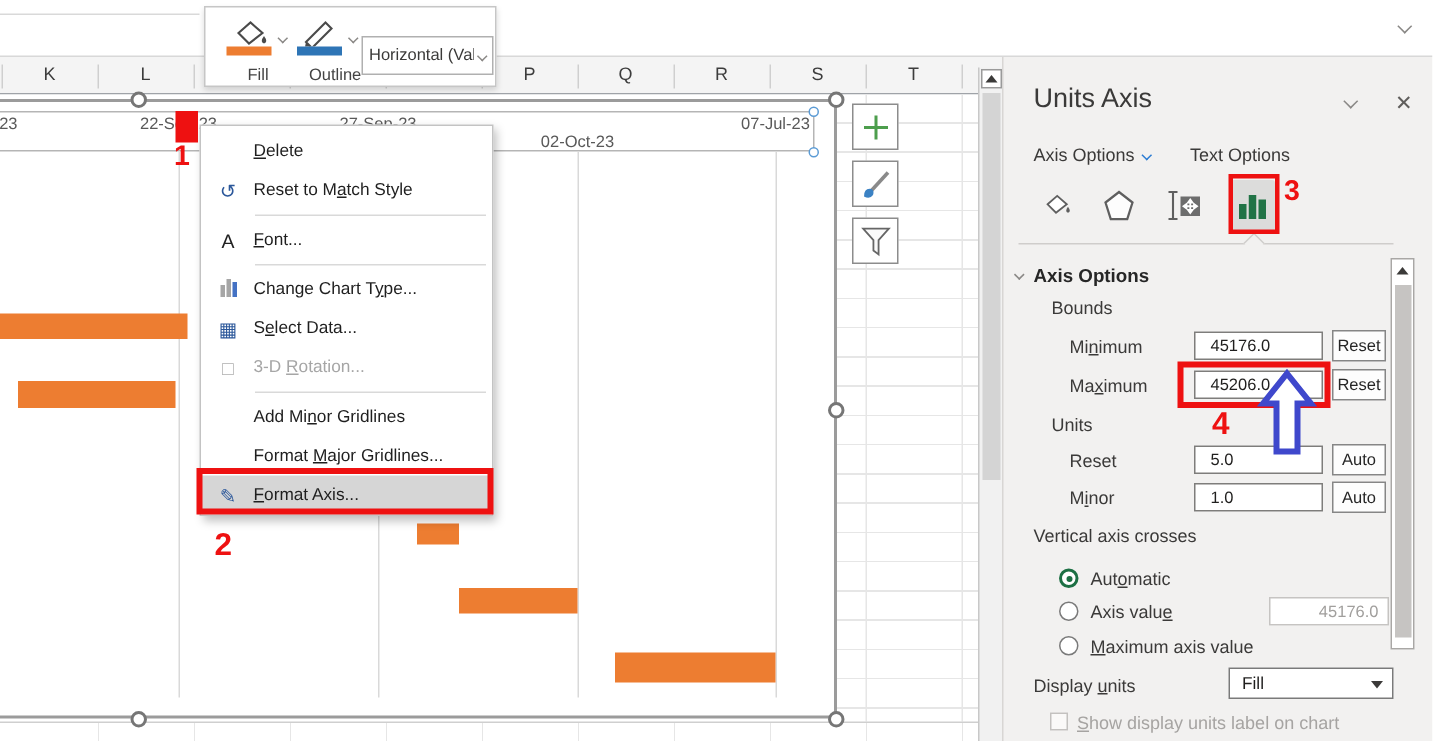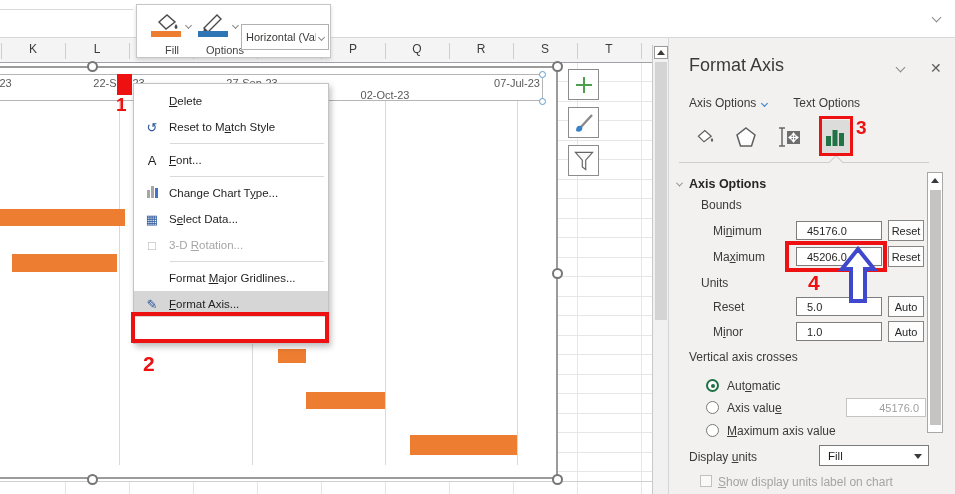--- a/index.html
+++ b/index.html
@@ -224,21 +224,21 @@
   <div class="swatch" style="left:14px;top:26px;background:var(--orange)"></div>
   <span class="chev small" style="position:absolute;left:49px;top:18px"></span>
   <span class="lbl" style="left:16px">Fill</span>
 
   <svg class="abs" style="left:61px;top:7px" width="30" height="19" viewBox="0 0 30 19">
     <path d="M6 16 L19 3 L23 7 L10 20 Z" fill="#fff" stroke="#4a4a4a" stroke-width="1.4"></path>
     <path d="M6 16 L10 20 L5 21 Z" fill="#4a4a4a"></path>
   </svg>
   <div class="swatch" style="left:61px;top:26px;background:#2E75B6"></div>
   <span class="chev small" style="position:absolute;left:96px;top:18px"></span>
-  <span class="lbl" style="left:57px">Options</span>
+  <span class="lbl" style="left:57px">Outline</span>
 
   <div class="combo">
     <span class="txt">Horizontal (Val</span>
     <span class="chev small"></span>
   </div>
 </div>
 
 <div class="ctxmenu" id="ctxmenu">
     <div class="menu-item">
       <span class="mi"></span>
@@ -264,20 +264,24 @@
     </div>
     <div class="menu-item">
       <span class="mi blue">▦</span>
       <span>S<u>e</u>lect Data...</span>
     </div>
     <div class="menu-item disabled">
       <span class="mi graygl">□</span>
       <span>3-D <u>R</u>otation...</span>
     </div>
     <div class="menu-sep"></div>
+    <div class="menu-item">
+      <span class="mi"></span>
+      <span>Add Mi<u>n</u>or Gridlines</span>
+    </div>
     <div class="menu-item">
       <span class="mi"></span>
       <span>Format <u>M</u>ajor Gridlines...</span>
     </div>
     <div class="menu-item hl">
       <span class="mi blue">✎</span>
       <span><u>F</u>ormat Axis...</span>
     </div>
   </div>
 
@@ -287,21 +291,21 @@
 <div class="rednum" style="left:143px;top:352px;font-size:21px">2</div>
 <div class="redbox thin" style="left:819px;top:116px;width:34px;height:40px"></div>
 <div class="rednum" style="left:856px;top:117px">3</div>
 <div class="redbox" style="left:785px;top:241px;width:102px;height:31px"></div>
 <div class="rednum" style="left:808px;top:271px;font-size:21px">4</div>
 <svg class="bluearrow" style="left:838px;top:246px" width="40" height="58" viewBox="0 0 40 58">
   <path d="M20 3 L36 23 H27 V55 H13 V23 H4 Z"></path>
 </svg>
 
 <div class="pane">
-  <div class="pane-title">Format Axis</div>
+  <div class="pane-title">Units Axis</div>
   <span class="chev pane-chev"></span>
   <span class="pane-close">✕</span>
 
   <div class="tabrow">
     <span class="t1">
       <span>Axis Options</span>
       <span class="chev small blue"></span>
     </span>
     <span>Text Options</span>
   </div>

